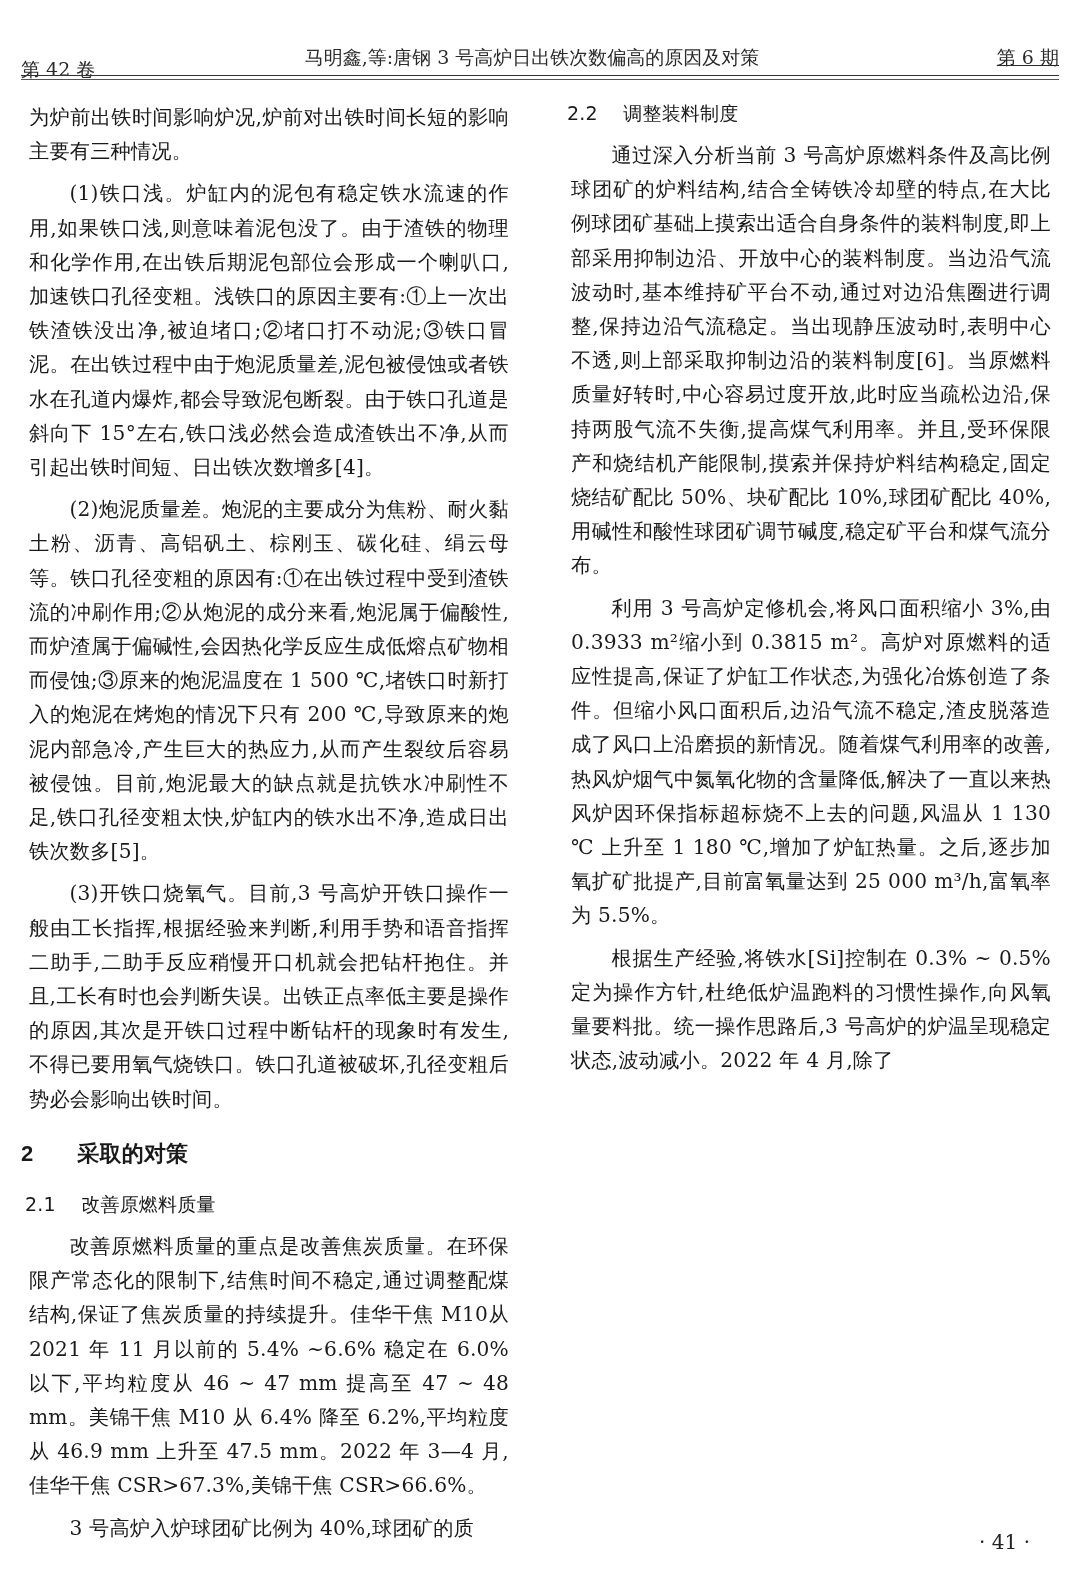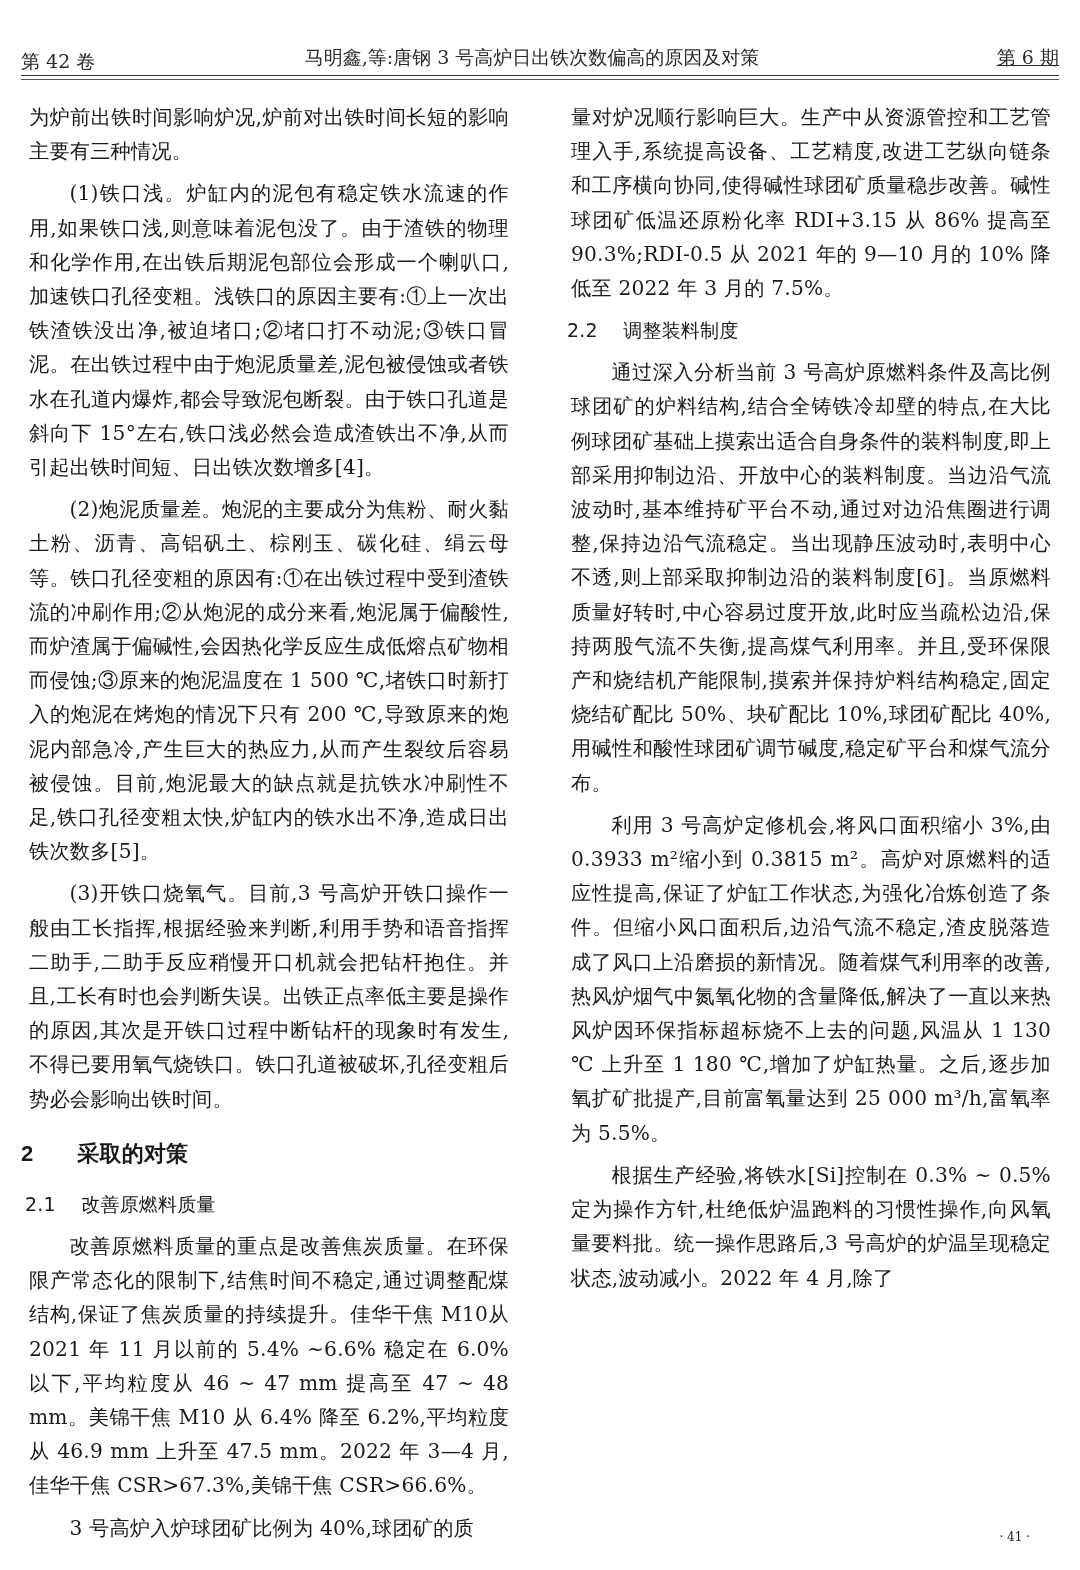--- a/index.html
+++ b/index.html
@@ -5,42 +5,42 @@
   html, body { margin: 0; padding: 0; background: #ffffff; }
   body {
     width: 1080px; height: 1570px; position: relative; overflow: hidden;
     font-family: "DejaVu Serif", "Liberation Serif", serif;
     color: #1a1a1a;
   }
   .running-head {
     position: absolute; left: 21px; right: 21px; top: 40px; height: 34px;
     font-size: 19px; line-height: 34px; color: #2a2a2a;
   }
-  .rh-left { position: absolute; left: 0; top: 4px; }
+  .rh-left { position: absolute; left: 0; top: 12px; }
   .rh-center { position: absolute; left: 0; right: 16px; top: 0; text-align: center; }
   .rh-right { position: absolute; right: 0; top: 0; text-decoration: underline; }
   .rule1 { position: absolute; left: 21px; right: 21px; top: 75px; height: 0; border-top: 1.6px solid #333; }
   .rule2 { position: absolute; left: 21px; right: 21px; top: 79px; height: 0; border-top: 1px solid #555; }
 
   .col { position: absolute; top: 92px; width: 496px; font-size: 20.2px; line-height: 34.2px; letter-spacing: 0.2px; }
   .col-left { left: 21px; }
   .col-right { left: 563px; }
   .col p { margin: 8px; text-align: justify; text-align-last: left; }
   .col p.indent { text-indent: 2em; }
   .h1 {
     font-family: Liberation Sans, sans-serif; font-weight: bold;
     font-size: 22px; margin: 21px 0 16px 0; line-height: 34px;
   }
   .h2 {
     font-family: "DejaVu Sans", "Liberation Sans", sans-serif; font-weight: normal;
     font-size: 19px; line-height: 34px; margin: 4px;
   }
   .h-num { display: inline-block; min-width: 50px; }
   .page-number {
-    position: absolute; right: 50px; top: 1530px; font-size: 12px; color: #222;
+    position: absolute; right: 50px; top: 1530px; font-size: 20px; color: #222;
   }
 </style>
 </head>
 <body>
 
 <div class="running-head">
   <span class="rh-left">第 42 卷</span>
   <span class="rh-center">马明鑫,等:唐钢 3 号高炉日出铁次数偏高的原因及对策</span>
   <span class="rh-right">第 6 期</span>
 </div>
@@ -58,21 +58,20 @@
   </div>
   <div class="h2">
     <span class="h-num">2.1</span>
     <span>改善原燃料质量</span>
   </div>
   <p class="indent">改善原燃料质量的重点是改善焦炭质量。在环保限产常态化的限制下,结焦时间不稳定,通过调整配煤结构,保证了焦炭质量的持续提升。佳华干焦 M10从 2021 年 11 月以前的 5.4% ~6.6% 稳定在 6.0% 以下,平均粒度从 46 ~ 47 mm 提高至 47 ~ 48 mm。美锦干焦 M10 从 6.4% 降至 6.2%,平均粒度从 46.9 mm 上升至 47.5 mm。2022 年 3—4 月,佳华干焦 CSR&gt;67.3%,美锦干焦 CSR&gt;66.6%。</p>
   <p class="indent">3 号高炉入炉球团矿比例为 40%,球团矿的质</p>
 </div>
 
 <div class="col col-right">
-  <p>量对炉况顺行影响巨大。生产中从资源管控和工艺管理入手,系统提高设备、工艺精度,改进工艺纵向链条和工序横向协同,使得碱性球团矿质量稳步改善。碱性球团矿低温还原粉化率 RDI+3.15 从 86% 提高至 90.3%;RDI-0.5 从 2021 年的 9—10 月的 10% 降低至 2022 年 3 月的 7.5%。</p>
   <div class="h2">
     <span class="h-num">2.2</span>
     <span>调整装料制度</span>
   </div>
   <p class="indent">通过深入分析当前 3 号高炉原燃料条件及高比例球团矿的炉料结构,结合全铸铁冷却壁的特点,在大比例球团矿基础上摸索出适合自身条件的装料制度,即上部采用抑制边沿、开放中心的装料制度。当边沿气流波动时,基本维持矿平台不动,通过对边沿焦圈进行调整,保持边沿气流稳定。当出现静压波动时,表明中心不透,则上部采取抑制边沿的装料制度[6]。当原燃料质量好转时,中心容易过度开放,此时应当疏松边沿,保持两股气流不失衡,提高煤气利用率。并且,受环保限产和烧结机产能限制,摸索并保持炉料结构稳定,固定烧结矿配比 50%、块矿配比 10%,球团矿配比 40%,用碱性和酸性球团矿调节碱度,稳定矿平台和煤气流分布。</p>
   <p class="indent">利用 3 号高炉定修机会,将风口面积缩小 3%,由 0.3933 m²缩小到 0.3815 m²。高炉对原燃料的适应性提高,保证了炉缸工作状态,为强化冶炼创造了条件。但缩小风口面积后,边沿气流不稳定,渣皮脱落造成了风口上沿磨损的新情况。随着煤气利用率的改善,热风炉烟气中氮氧化物的含量降低,解决了一直以来热风炉因环保指标超标烧不上去的问题,风温从 1 130 ℃ 上升至 1 180 ℃,增加了炉缸热量。之后,逐步加氧扩矿批提产,目前富氧量达到 25 000 m³/h,富氧率为 5.5%。</p>
   <p class="indent">根据生产经验,将铁水[Si]控制在 0.3% ~ 0.5% 定为操作方针,杜绝低炉温跑料的习惯性操作,向风氧量要料批。统一操作思路后,3 号高炉的炉温呈现稳定状态,波动减小。2022 年 4 月,除了</p>
 </div>
 
 <div class="page-number">· 41 ·</div>

